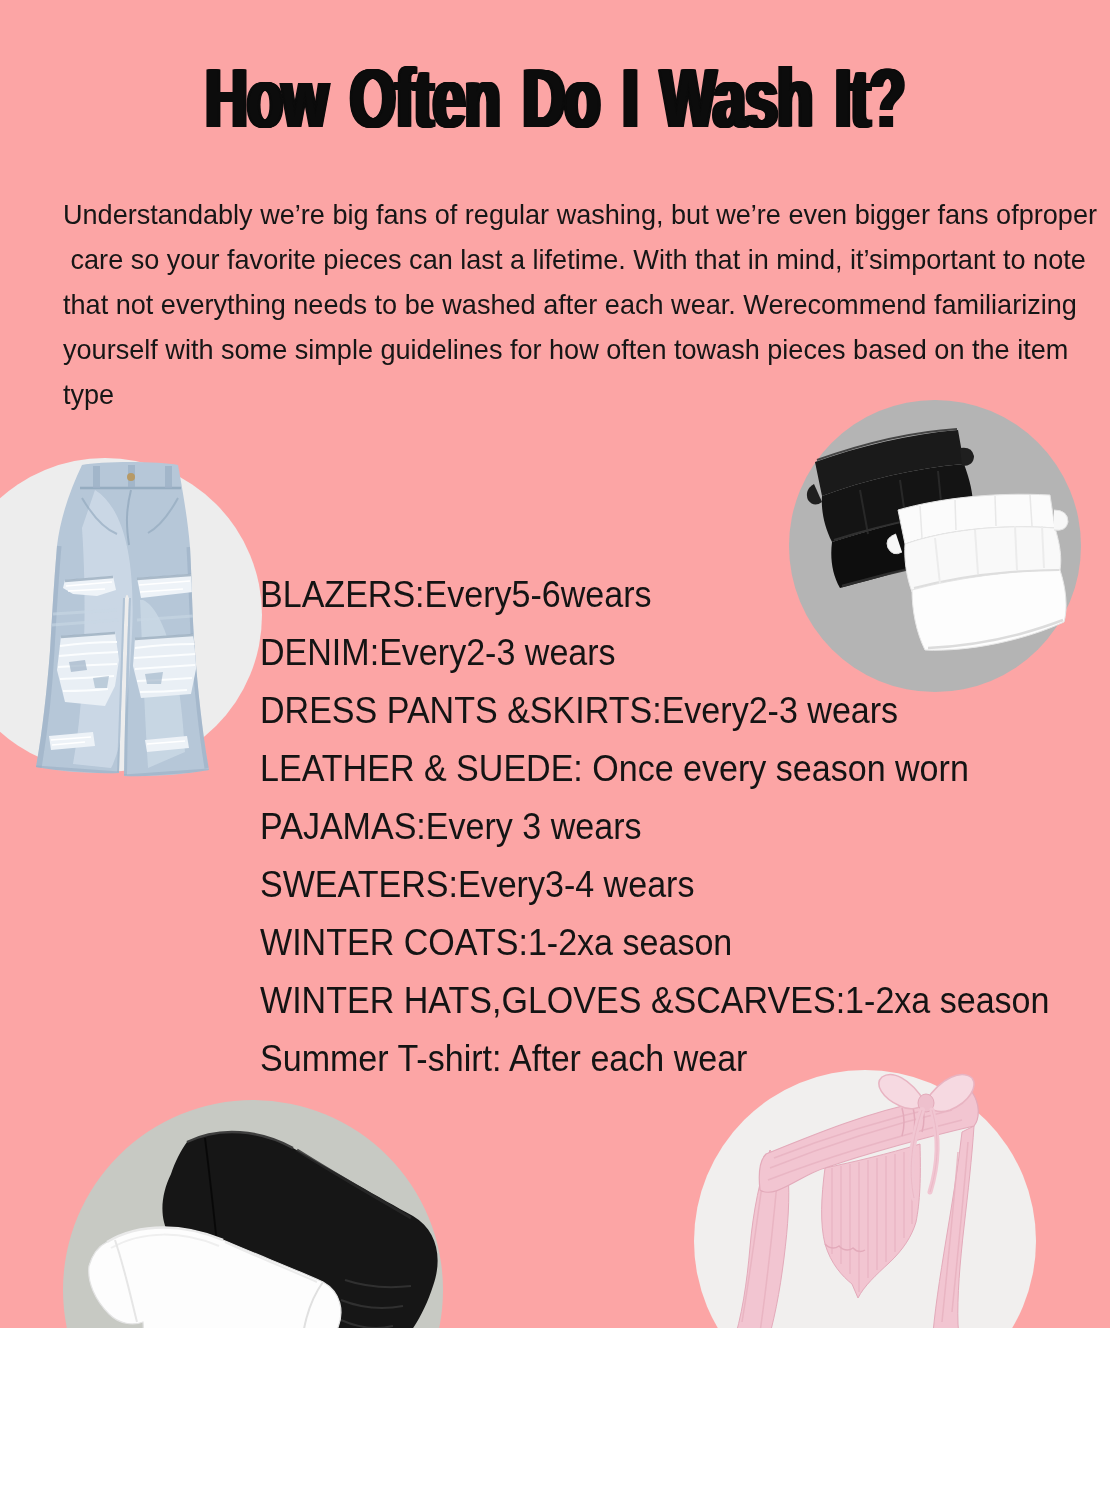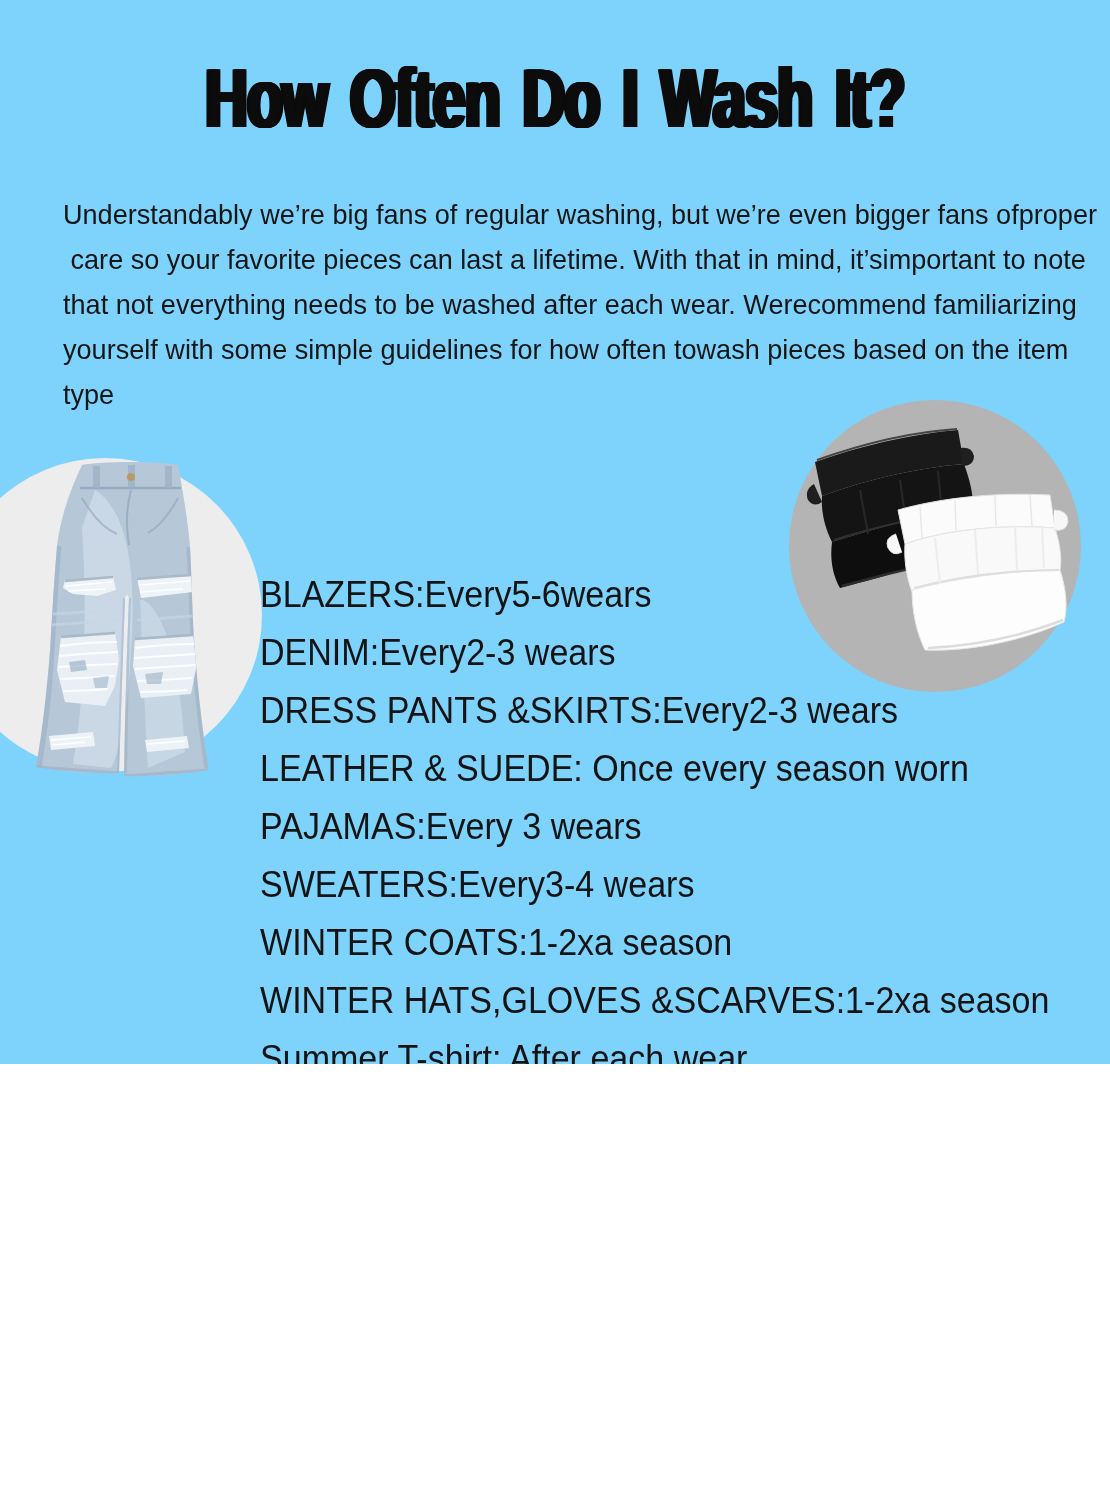--- a/index.html
+++ b/index.html
@@ -1,16 +1,16 @@
 <!DOCTYPE html>
 <html><head>
 <meta charset="utf-8">
 <style>
   html,body{margin:0;padding:0;background:#fff;}
-  .page{position:relative;width:1110px;height:1064px;background:#7dd3fc;overflow:hidden;
+  .page{position:relative;width:1110px;height:1328px;background:#fca5a5;overflow:hidden;
         font-family:"Liberation Sans",sans-serif;color:#131313;}
   .title{position:absolute;top:36px;left:0;width:1110px;margin:0;text-align:center;
          font-size:84px;line-height:124px;font-weight:bold;color:#0c0c0c;
          transform:scaleX(.70);transform-origin:50% 50%;letter-spacing:-1px;word-spacing:10px;
          text-shadow:1px 0 #0c0c0c,-1px 0 #0c0c0c,2px 0 #0c0c0c,-2px 0 #0c0c0c,
                      3px 0 #0c0c0c,-3px 0 #0c0c0c,4px 0 #0c0c0c,-4px 0 #0c0c0c;
          white-space:nowrap;}
   .intro{position:absolute;left:63px;top:192px;width:1040px;font-size:28.5px;line-height:45px;
          color:#161616;transform:scaleX(.95);transform-origin:0 0;}
   .intro-line{white-space:pre;}

